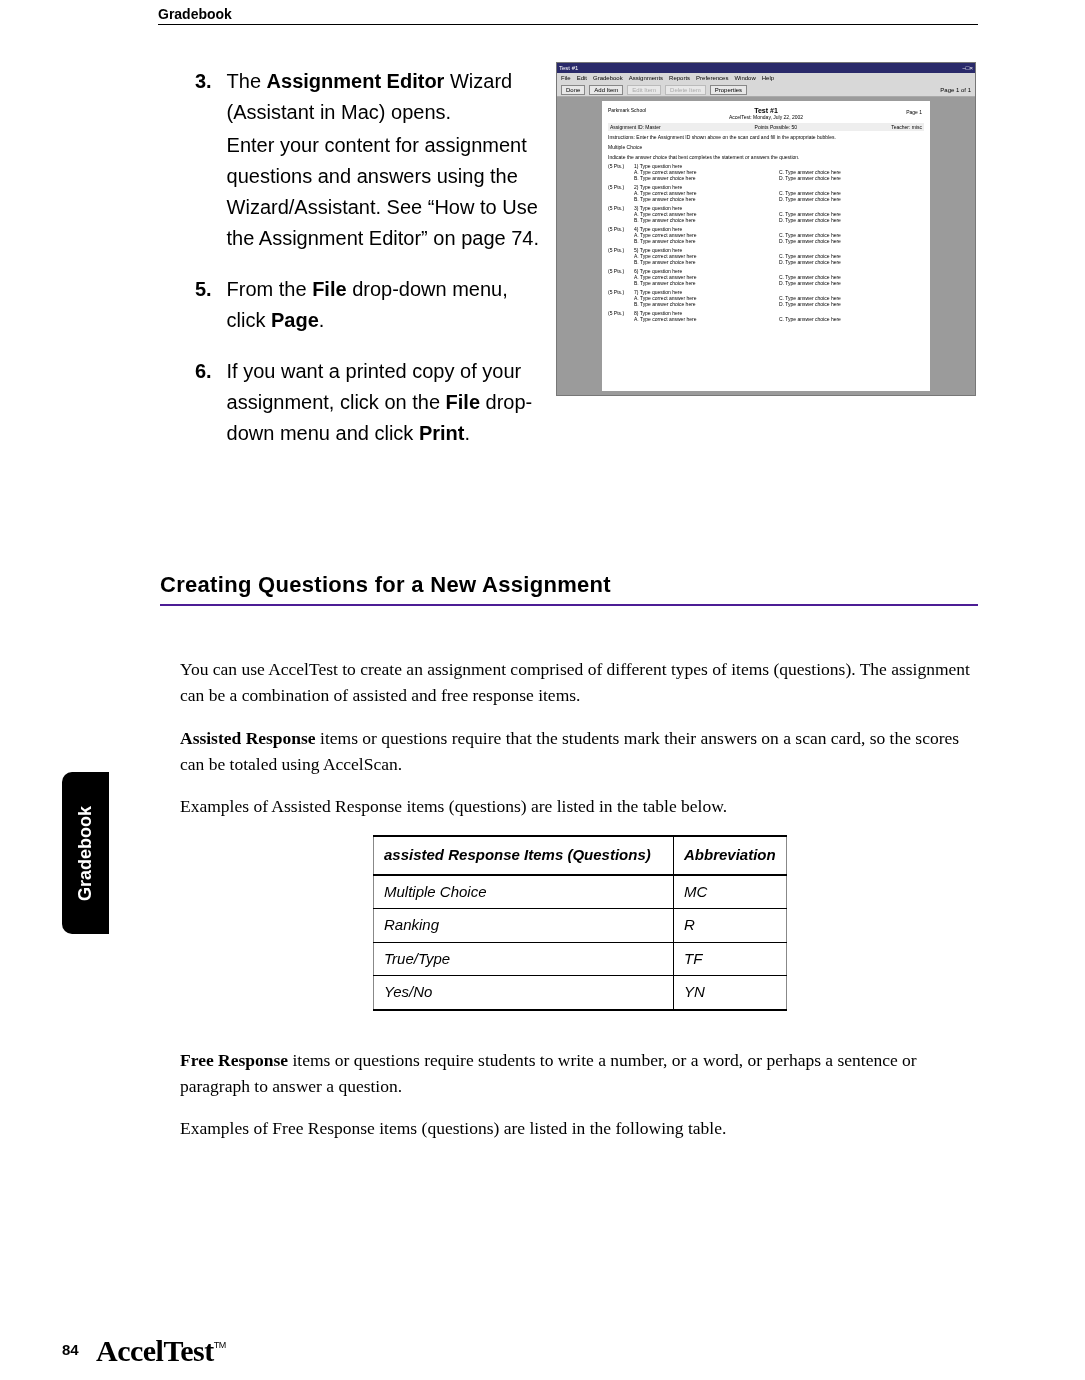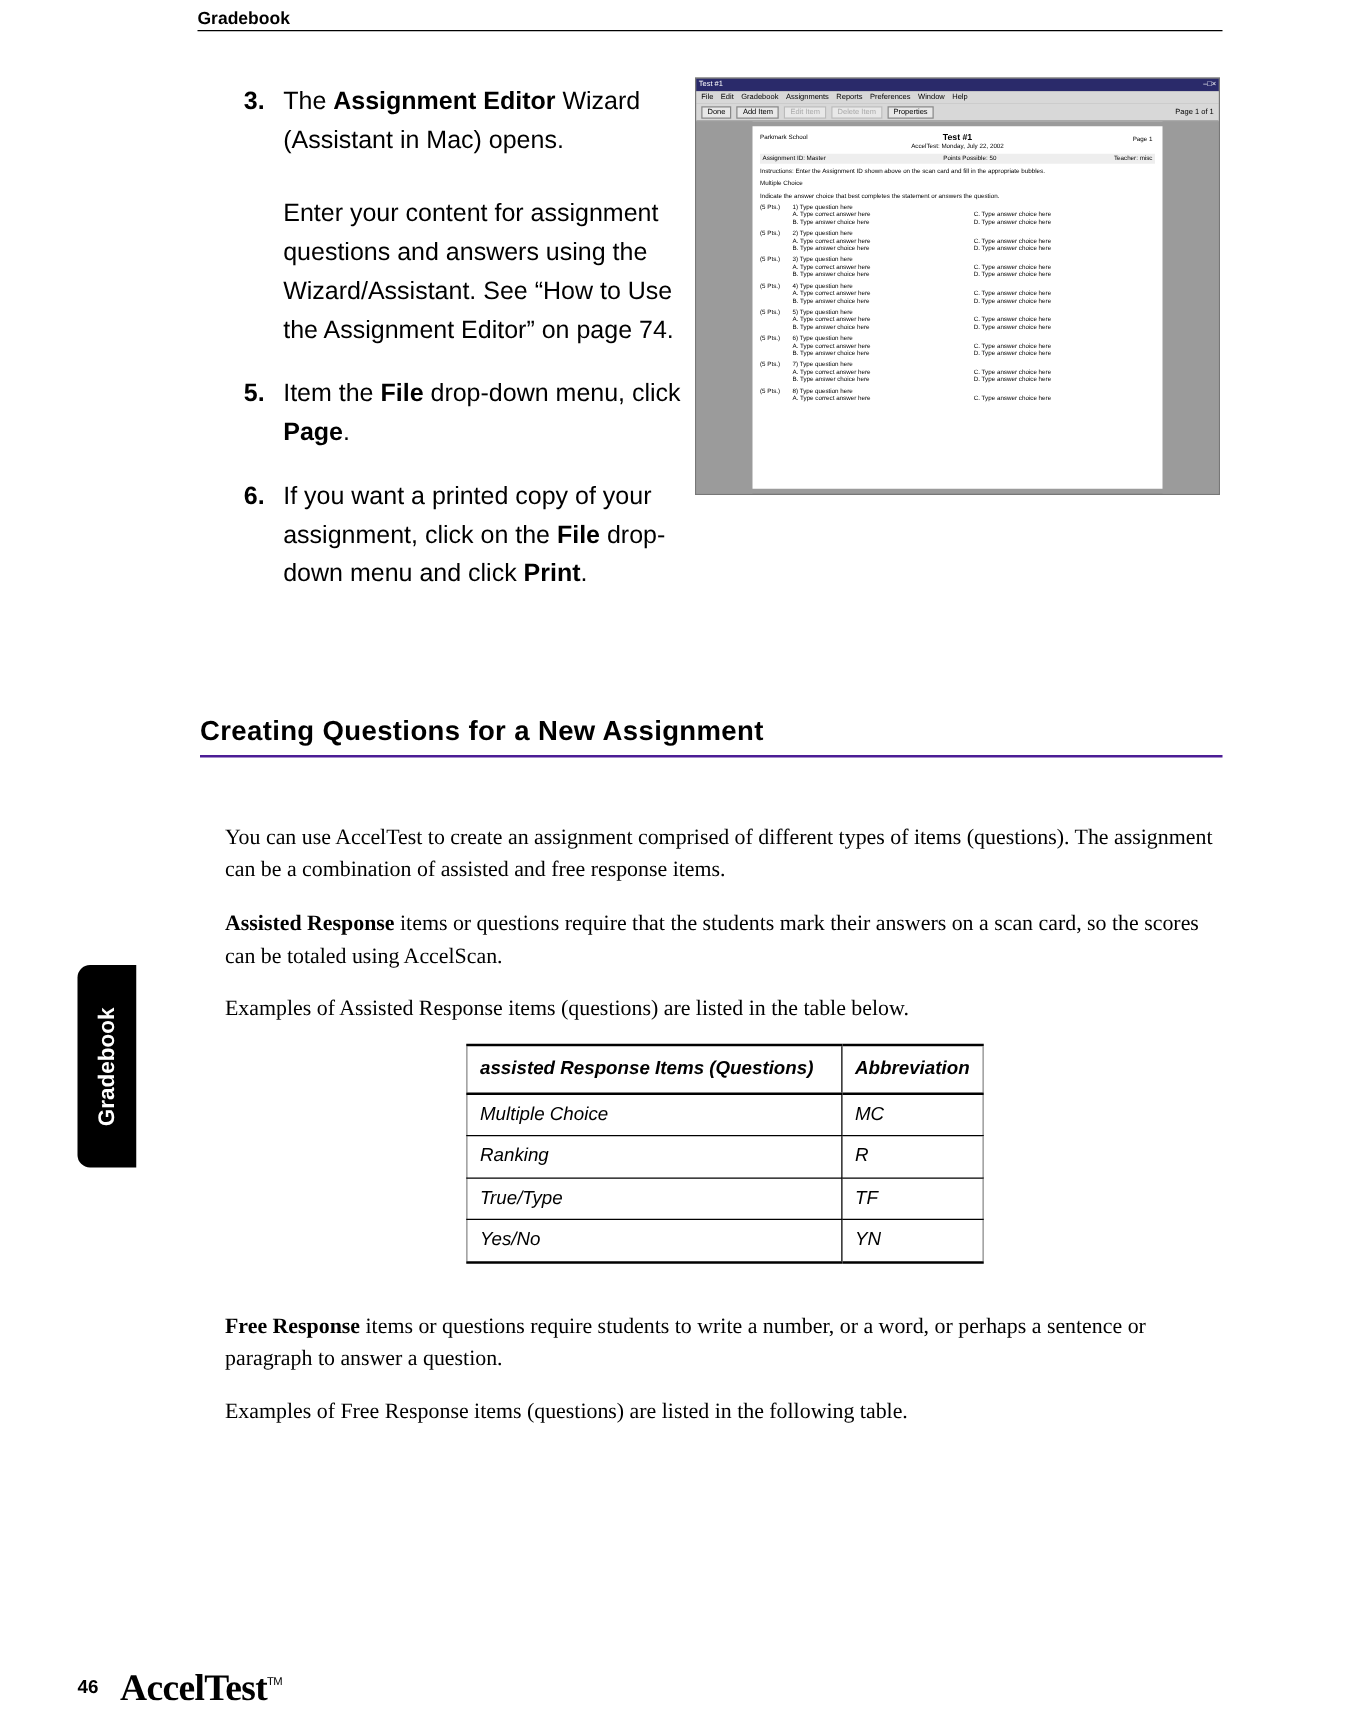--- a/index.html
+++ b/index.html
@@ -42,21 +42,21 @@
     width: 26px;
     vertical-align: top;
     font-weight: bold;
   }
   .step-body {
     display: inline-block;
     width: 320px;
     vertical-align: top;
   }
   .step-subpara {
-    margin-top: 28px;
+    margin-top: 2px;
     display: block;
   }
   .bold { font-weight: bold; }
 
   .screenshot {
     position: absolute;
     top: 62px;
     left: 556px;
     width: 420px;
     height: 334px;
@@ -213,21 +213,21 @@
   <div class="step">
     <span class="step-num">3.</span>
     <span class="step-body">
       <span>The </span><span class="bold">Assignment Editor</span><span> Wizard (Assistant in Mac) opens.</span>
       <span class="step-subpara">Enter your content for assignment questions and answers using the Wizard/Assistant. See “How to Use the Assignment Editor” on page 74.</span>
     </span>
   </div>
   <div class="step">
     <span class="step-num">5.</span>
     <span class="step-body">
-      <span> Item the </span><span class="bold">File</span><span> drop-down menu, click </span><span class="bold">Page</span><span>.</span>
+      <span> From the </span><span class="bold">File</span><span> drop-down menu, click </span><span class="bold">Page</span><span>.</span>
     </span>
   </div>
   <div class="step">
     <span class="step-num">6.</span>
     <span class="step-body">
       <span>If you want a printed copy of your assignment, click on the </span><span class="bold">File</span><span> drop-down menu and click </span><span class="bold">Print</span><span>.</span>
     </span>
   </div>
 </div>
 
@@ -423,16 +423,16 @@
   <p>
     <span class="sbold">Free Response</span><span> items or questions require students to write a number, or a word, or perhaps a sentence or paragraph to answer a question.</span>
   </p>
   <p>Examples of Free Response items (questions) are listed in the following table.</p>
 </div>
 
 <div class="side-tab">
   <span>Gradebook</span>
 </div>
 
-<div class="page-num">46</div>
+<div class="page-num">84</div>
 <div class="footer-logo">
   <span>AccelTest</span><span class="tm">TM</span>
 </div>
 
 </body></html>

